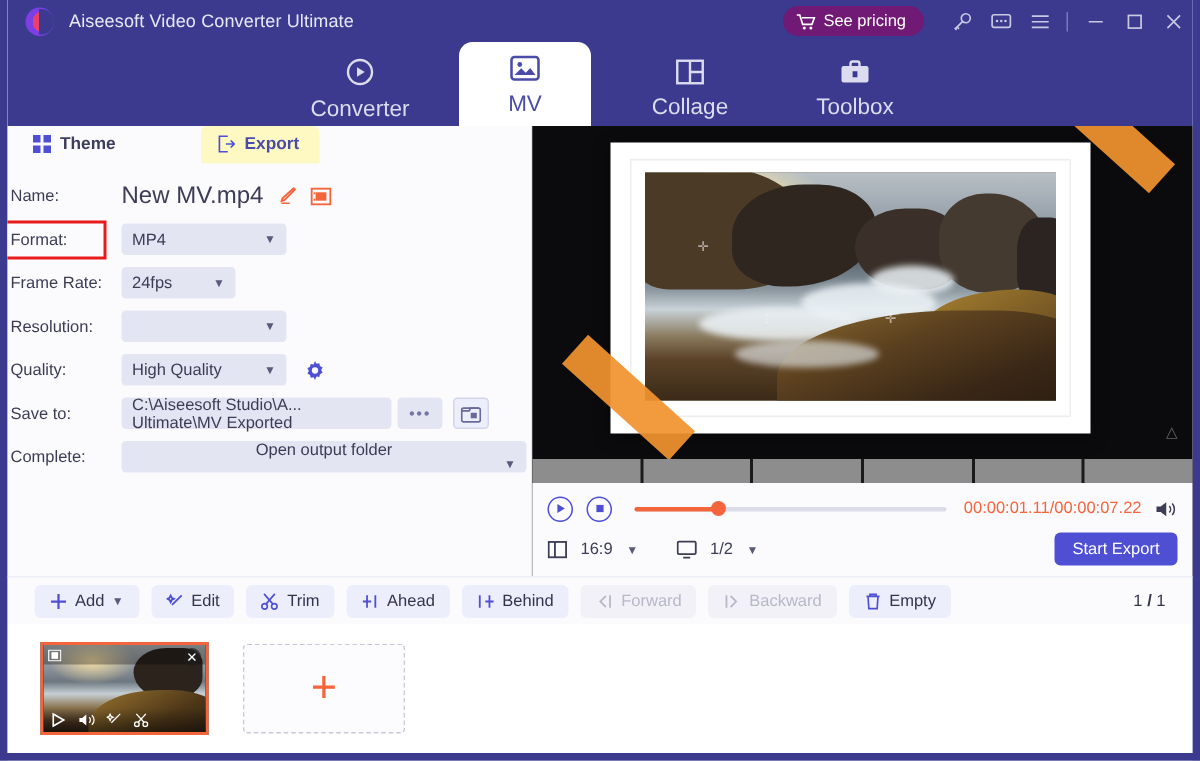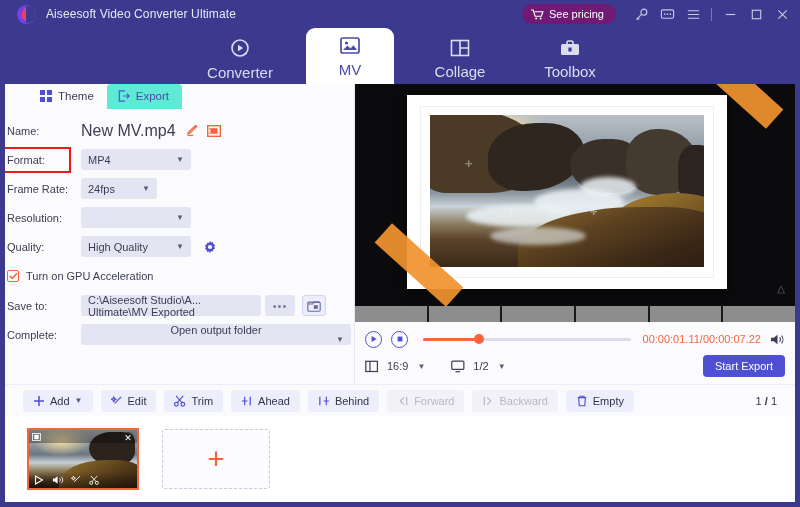--- a/index.html
+++ b/index.html
@@ -70,27 +70,27 @@
   
   .body {
     position:absolute; left:0; top:84px; width:790px; height:300px;
     display:flex;
   }
   .leftpanel {
     width: 350px; height: 300px; background:#fbfbfe; position:relative;
     border-right:1px solid #e7e7f2;
   }
   
-  .subtabs { display:flex; align-items:flex-end; height:25px; padding-left:24px; gap:0; }
+  .subtabs { display:flex; align-items:flex-end; height:25px; padding-left:6px; gap:0;font-weight:bold; }
   .subtab {
     display:flex; align-items:center; gap:6px; font-size:11.5px; color:#3e3e5c;
     padding: 5px 13px 6px 11px; cursor:pointer; border-radius:4px 4px 0 0;
     height:25px;
   }
-  .subtab.active { background:#5eead4; color:#4b4ba8; }
+  .subtab.active { background:#fef9c3; color:#4b4ba8;margin-left:44px; }
   .subtab svg { display:block; }
 
   
   .form { padding: 9px 0 0 2px; }
   .row { display:flex; align-items:center; height:25px; margin-bottom:4px; position:relative; }
   .lab { width: 62px; font-size:11px; color:#3c3c55; flex:none; }
   .lab.highlight {
     outline: 2px solid #e81b1b; background:#fbfbfe; padding:3px 4px;
     margin-left:-4px; width:66px; height:22px; display:flex; align-items:center;
   }
@@ -461,28 +461,20 @@
             <span class="caret">▼</span>
           </div>
           <div class="gear">
             <svg width="14" height="14" viewBox="0 0 16 16">
                 <path d="M8 .8l1.1 2 2.2-.4.5 2.2 2 1.1-1.1 2 1.1 2-2 1.1-.5 2.2-2.2-.4L8 15.2l-1.1-2-2.2.4-.5-2.2-2-1.1 1.1-2-1.1-2 2-1.1.5-2.2 2.2.4z" fill="#4f4fd4"></path>
                 <circle cx="8" cy="8" r="2.4" fill="#fbfbfe"></circle>
               </svg>
           </div>
         </div>
 
-        <div class="chk-row">
-          <div class="chkbox">
-            <svg width="9" height="8" viewBox="0 0 10 8">
-                <path d="M1 4l2.6 2.6L9 1" fill="none" stroke="#f4653c" stroke-width="1.7"></path>
-              </svg>
-          </div>
-          <div class="chk-label">Turn on GPU Acceleration</div>
-        </div>
 
         <div class="row">
           <div class="lab">Save to:</div>
           <div class="select w-save">
             <span>C:\Aiseesoft Studio\A... Ultimate\MV Exported</span>
           </div>
           <div class="dots">•••</div>
           <div class="folder-btn">
             <svg width="14" height="12" viewBox="0 0 15 13">
               <rect x=".8" y="2.3" width="13.4" height="9.9" rx="1.3" fill="none" stroke="#6a6a99" stroke-width="1.2"></rect>

